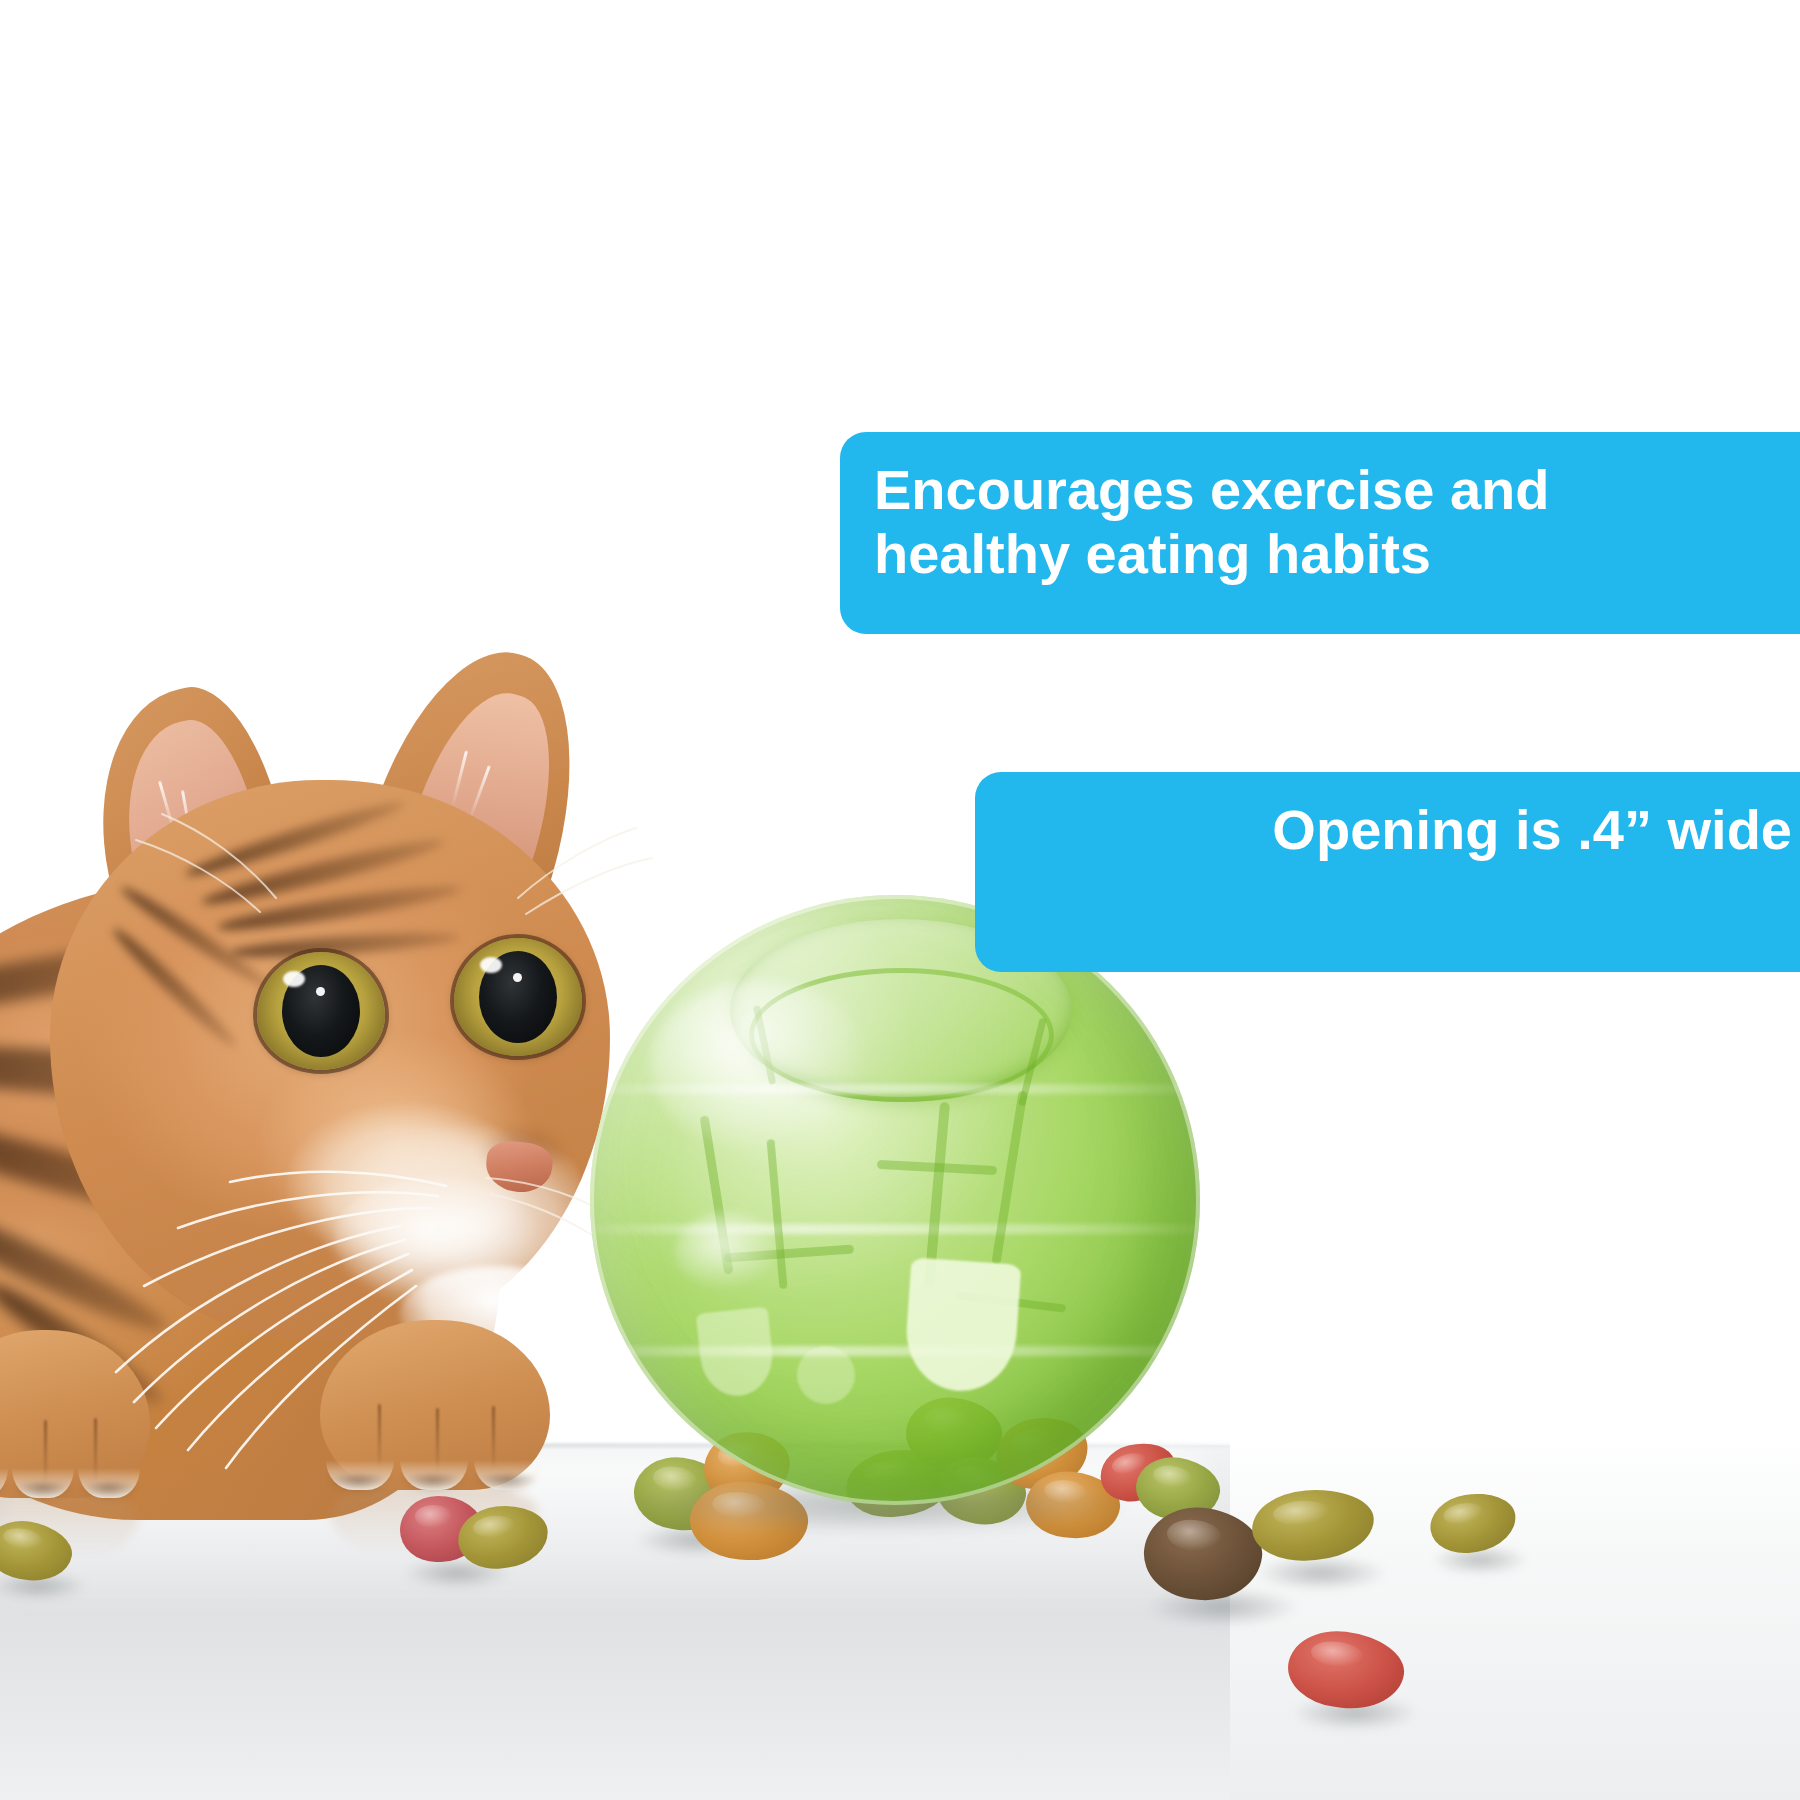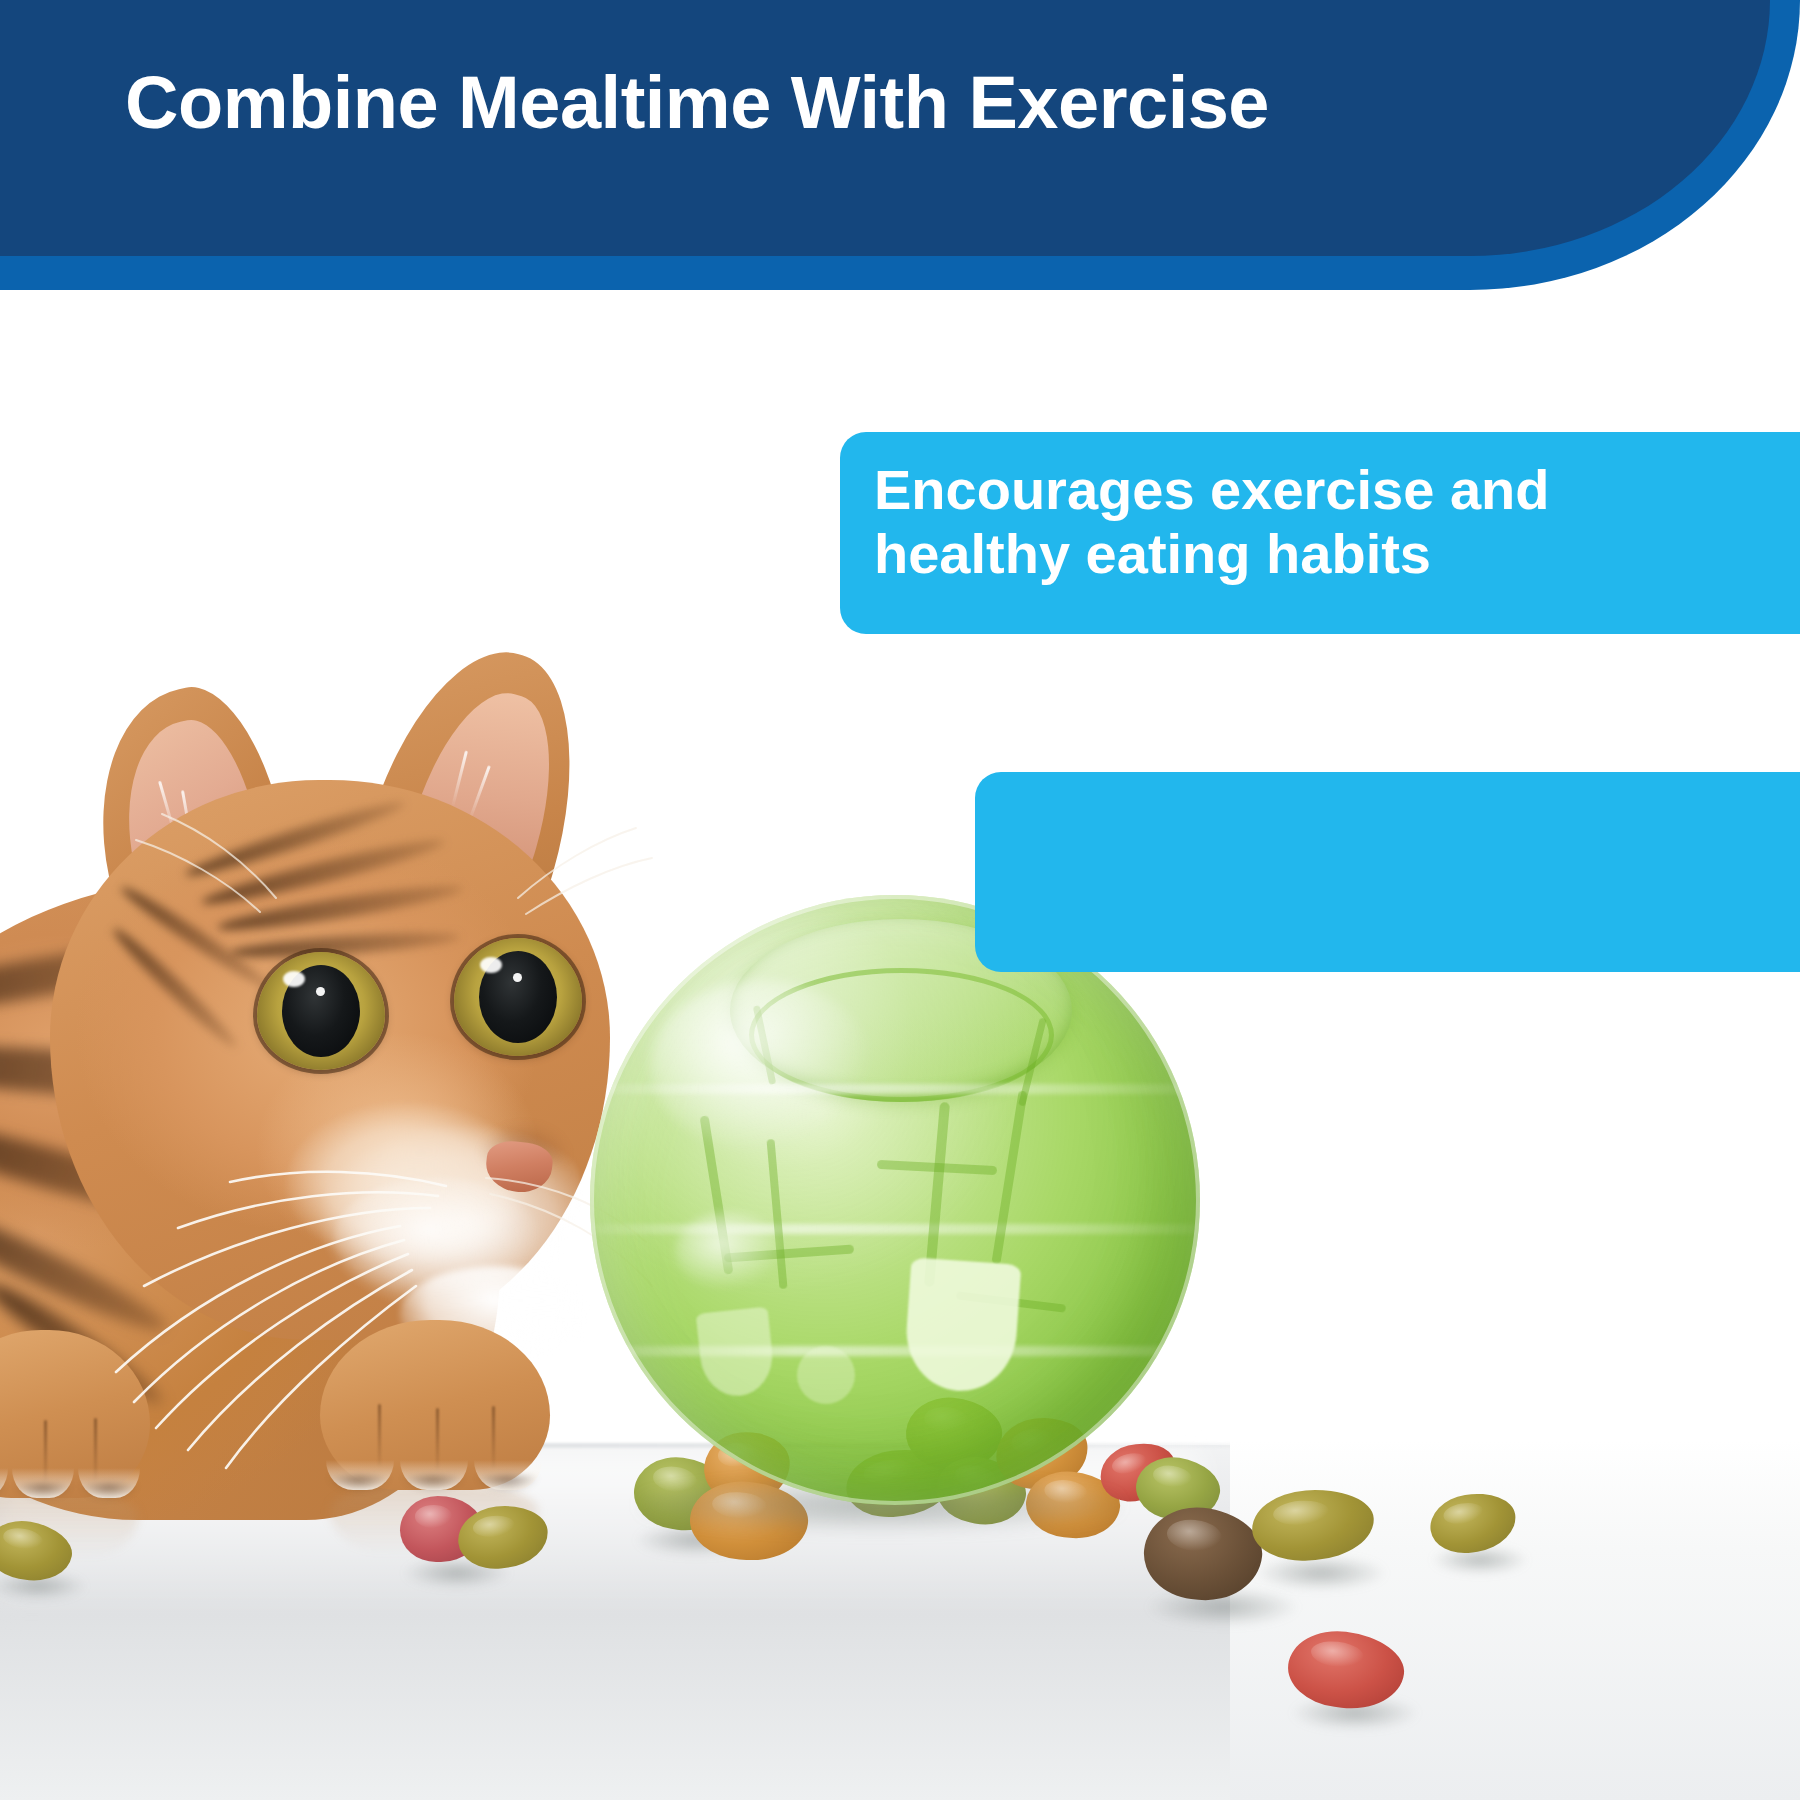--- a/index.html
+++ b/index.html
@@ -509,21 +509,17 @@
     </div>
 
   </div>
 
   <div class="callout c1">
     <span class="line">Encourages exercise and</span>
     <span class="line">healthy eating habits</span>
   </div>
 
   <div class="callout c2">
+    <span class="line">Opening is .4” wide</span>
   </div>
 
-  <div class="banner-wrap">
-    <div class="banner-blue"></div>
-    <div class="banner-navy"></div>
-    <div class="banner-title">Combine Mealtime With Exercise</div>
-  </div>
 
 </div>
 
 </body></html>

